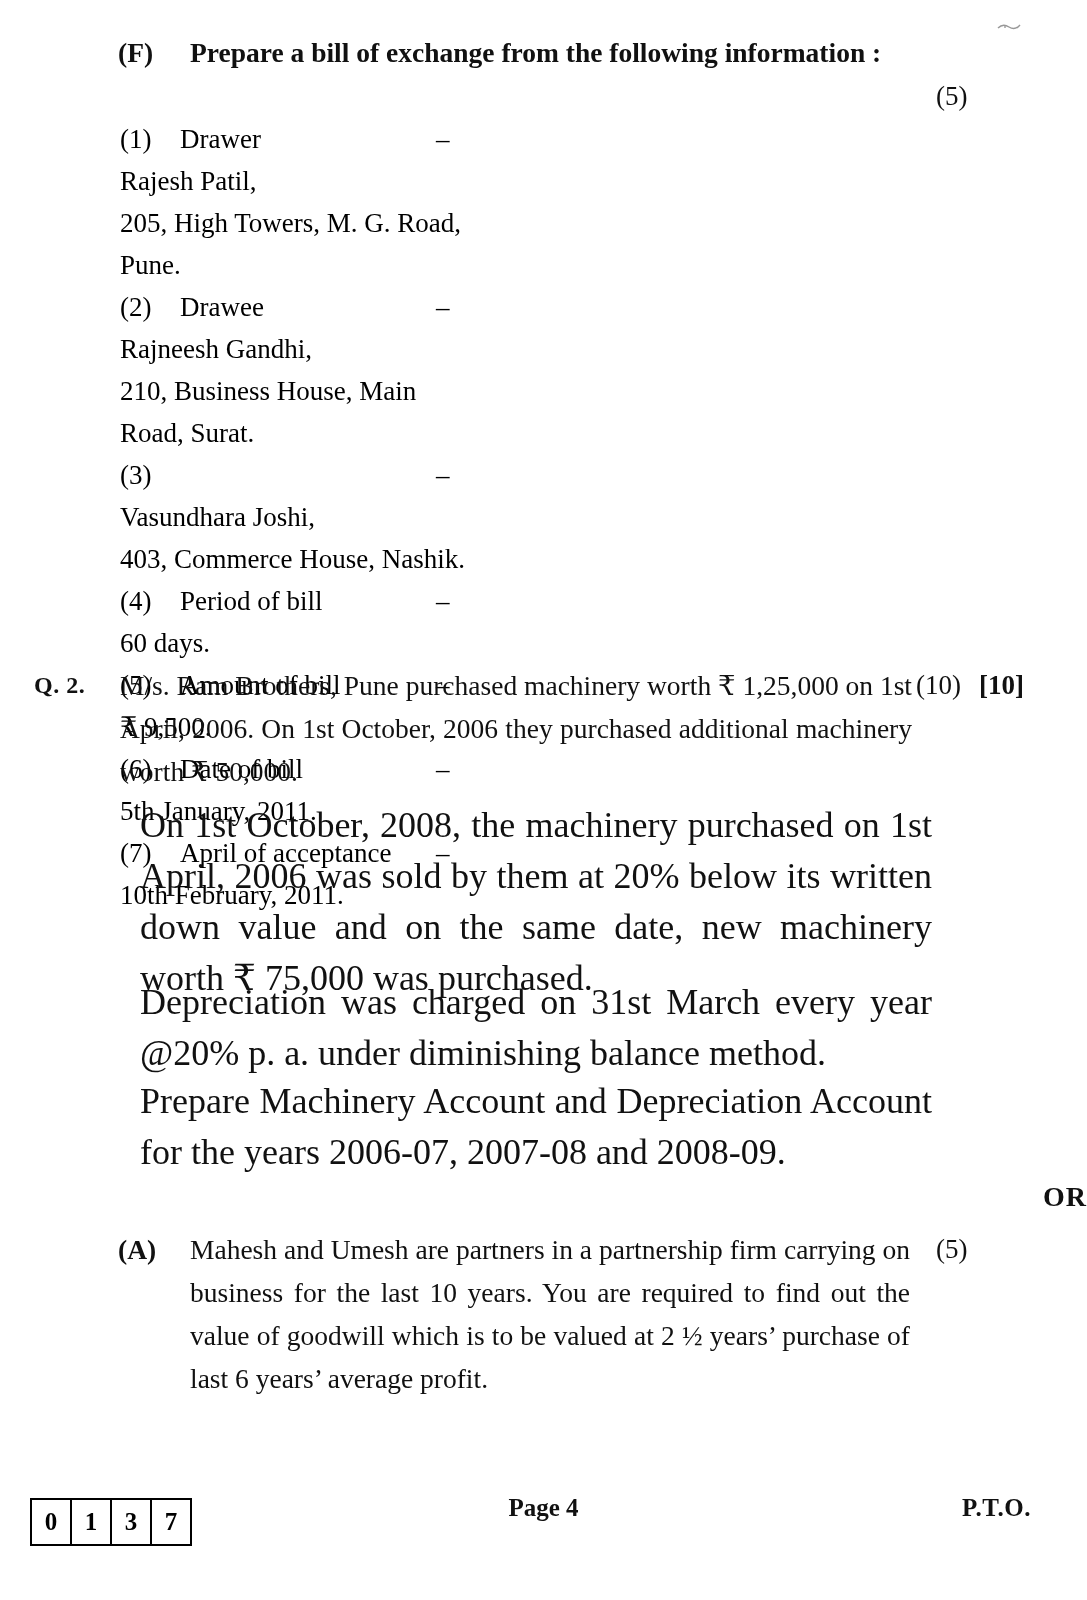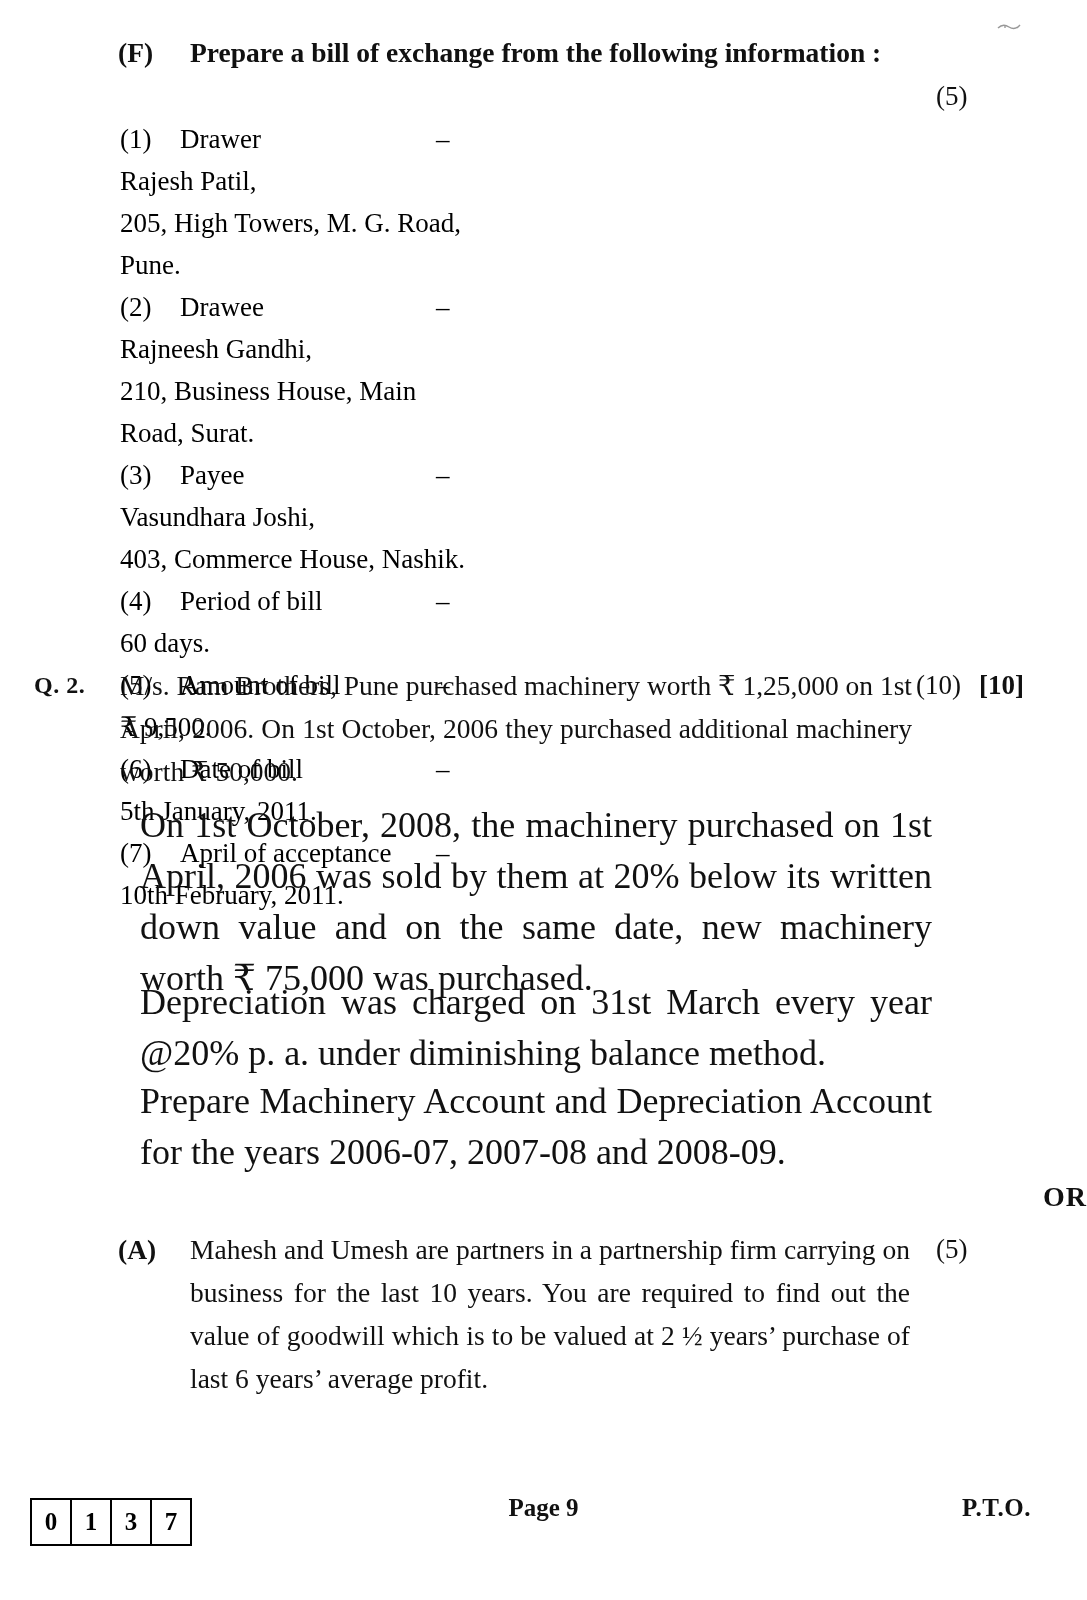--- a/index.html
+++ b/index.html
@@ -233,21 +233,21 @@
 
   <div class="blk" id="part-f-header">
     <span class="lbl">(F)</span>
     <span class="txt">Prepare a bill of exchange from the following information :</span>
   </div>
   <div class="blk" id="part-f-marks">(5)</div>
 
   <div id="bill-list">
       <div class="bill-row"><span class="num">(1)</span><span class="field">Drawer</span><span class="dash">–</span><span class="val"><span class="vline">Rajesh Patil,</span><span class="vline">205, High Towers, M. G. Road,</span><span class="vline">Pune.</span></span></div>
       <div class="bill-row"><span class="num">(2)</span><span class="field">Drawee</span><span class="dash">–</span><span class="val"><span class="vline">Rajneesh Gandhi,</span><span class="vline">210, Business House, Main</span><span class="vline">Road, Surat.</span></span></div>
-      <div class="bill-row"><span class="num">(3)</span><span class="field">Payee</span><span class="dash">–</span><span class="val"><span class="vline">Vasundhara Joshi,</span><span class="vline">403, Commerce House, Nashik.</span></span></div>
+      <div class="bill-row"><span class="num">(3)</span><span class="dash">–</span><span class="val"><span class="vline">Vasundhara Joshi,</span><span class="vline">403, Commerce House, Nashik.</span></span></div>
       <div class="bill-row"><span class="num">(4)</span><span class="field">Period of bill</span><span class="dash">–</span><span class="val"><span class="vline">60 days.</span></span></div>
       <div class="bill-row"><span class="num">(5)</span><span class="field">Amount of bill</span><span class="dash">–</span><span class="val"><span class="vline">₹ 9,500.</span></span></div>
       <div class="bill-row"><span class="num">(6)</span><span class="field">Date of bill</span><span class="dash">–</span><span class="val"><span class="vline">5th January, 2011.</span></span></div>
       <div class="bill-row"><span class="num">(7)</span><span class="field">April of acceptance</span><span class="dash">–</span><span class="val"><span class="vline">10th February, 2011.</span></span></div>
     </div>
 
   <div class="blk" id="q2-label">Q. 2.</div>
   <div class="blk" id="q2-para-1">M/s. Ram Brothers, Pune purchased machinery worth ₹ 1,25,000 on 1st April, 2006. On 1st October, 2006 they purchased additional machinery worth ₹ 50,000.</div>
   <div class="blk" id="q2-marks-small">(10)</div>
   <div class="blk" id="q2-marks-bold">[10]</div>
@@ -263,16 +263,16 @@
     <span class="txt">Mahesh and Umesh are partners in a partnership firm carrying on business for the last 10 years. You are required to find out the value of goodwill which is to be valued at 2 ½ years’ purchase of last 6 years’ average profit.</span>
   </div>
   <div class="blk" id="part-a-marks">(5)</div>
 
   <div id="footer-code">
       <div class="cell">0</div>
       <div class="cell">1</div>
       <div class="cell">3</div>
       <div class="cell">7</div>
     </div>
-  <div class="blk" id="footer-page">Page 9</div>
+  <div class="blk" id="footer-page">Page 4</div>
   <div class="blk" id="footer-pto">P.T.O.</div>
 
 </div>
 
 </body></html>

